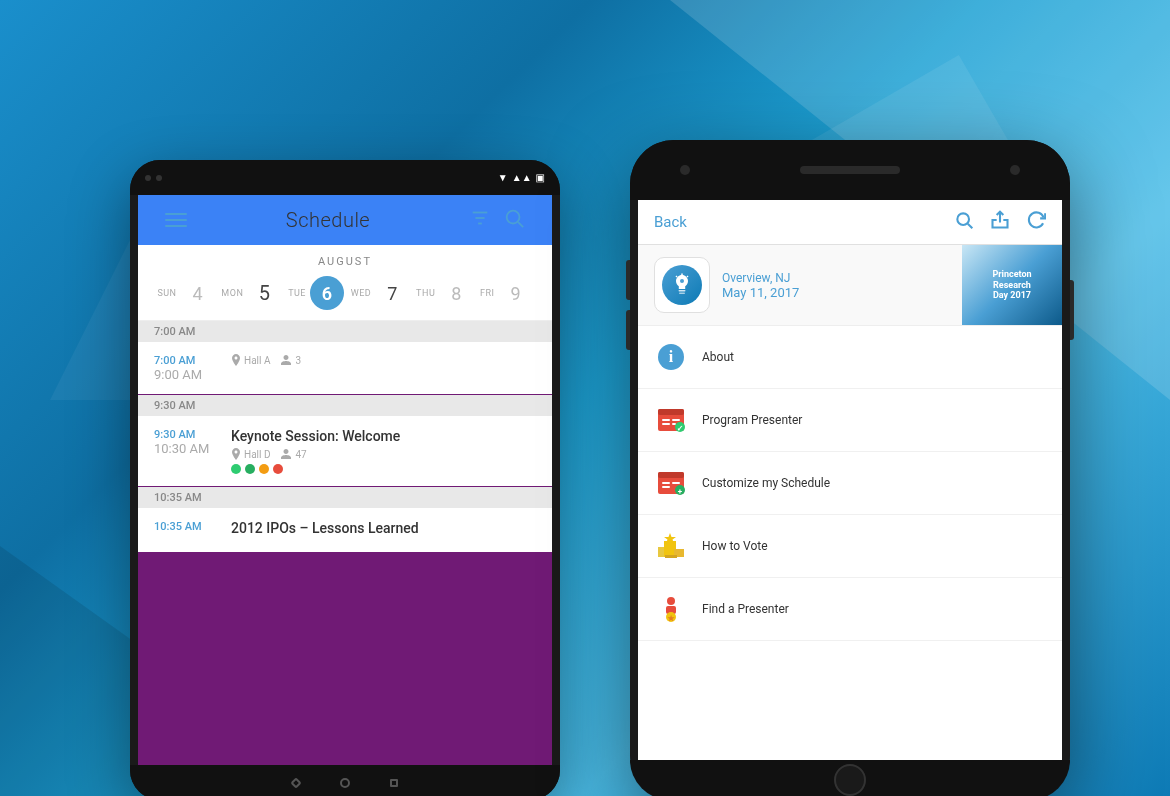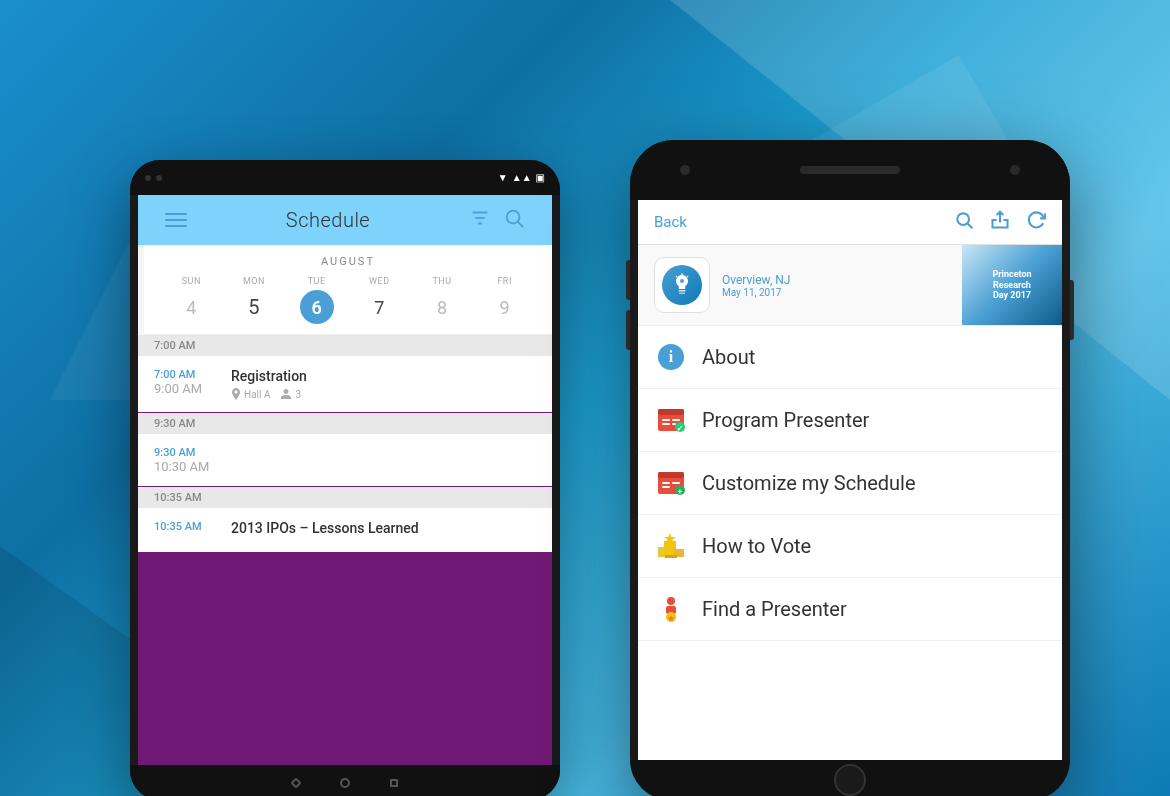--- a/index.html
+++ b/index.html
@@ -111,21 +111,21 @@
 
     .android-screen {
       margin: 0 8px;
       background: #f5f5f5;
       height: 570px;
       overflow: hidden;
     }
 
     
     .schedule-header {
-      background: #7dd3fc;
+      background: #3b82f6;
       padding: 12px 27px;
       display: flex;
       align-items: center;
       justify-content: space-between;
       box-shadow: 0 1px 3px rgba(0,0,0,0.1);
     }
 
     .hamburger-icon {
       display: flex;
       flex-direction: column;
@@ -154,39 +154,38 @@
 
     .filter-icon svg, .search-icon-hdr svg {
       width: 22px; height: 22px;
     }
 
     
     .calendar-section {
       background: #fff;
       padding: 10px 16px;
       border-bottom: 1px solid #eee;
-      margin-left: 6px;
     }
 
     .month-label {
       text-align: center;
       font-size: 11px;
       color: #888;
       letter-spacing: 2px;
       margin-bottom: 8px;
     }
 
     .days-row {
       display: flex;
       justify-content: space-around;
     }
 
     .day-col {
       display: flex;
-      flex-direction: column;
+      flex-direction: row;
       align-items: center;
       gap: 4px;
     }
 
     .day-name {
       font-size: 9px;
       color: #aaa;
       letter-spacing: 0.5px;
     }
 
@@ -403,21 +402,21 @@
       font-weight: 600;
       color: #333;
     }
 
     .event-location {
       font-size: 12px;
       color: #4a9fd4;
     }
 
     .event-date {
-      font-size: 10px;
+      font-size: 13px;
       color: #4a9fd4;
     }
 
     .event-bg-img {
       position: absolute;
       right: 0; top: 0; bottom: 0;
       width: 100px;
       background: linear-gradient(135deg, #c8e6f5, #4a9fd4, #0d5a8a);
       display: flex;
       align-items: center;
@@ -444,21 +443,21 @@
     .menu-icon {
       width: 34px; height: 34px;
       display: flex;
       align-items: center;
       justify-content: center;
       font-size: 20px;
       flex-shrink: 0;
     }
 
     .menu-label {
-      font-size: 20px;
+      font-size: 12px;
       color: #333;
     }
 
     
     .iphone-side-btn {
       position: absolute;
       right: -4px;
       top: 140px;
       width: 4px;
       height: 60px;
@@ -608,21 +607,20 @@
 
       <div class="schedule-list">
 
         <div class="time-divider">7:00 AM</div>
         <div class="schedule-item">
           <div class="item-time">
             <span class="item-start">7:00 AM</span>
             <span class="item-end">9:00 AM</span>
           </div>
           <div class="item-details">
-            <div class="item-name">Registration</div>
             <div class="item-meta">
               <span class="meta-location">
                 <svg width="10" height="12" viewBox="0 0 10 12" fill="#aaa">
                     <path d="M5 0C3 0 1 1.8 1 4c0 3 4 8 4 8s4-5 4-8c0-2.2-2-4-4-4zm0 5.5c-.8 0-1.5-.7-1.5-1.5S4.2 2.5 5 2.5 6.5 3.2 6.5 4 5.8 5.5 5 5.5z"></path>
                   </svg>
                 Hall A
               </span>
               <span class="meta-attendees">
                 <svg width="12" height="10" viewBox="0 0 12 10" fill="#aaa">
                     <path d="M6 5c1.4 0 2.5-1.1 2.5-2.5S7.4 0 6 0 3.5 1.1 3.5 2.5 4.6 5 6 5zm0 1c-1.7 0-5 .8-5 2.5V10h10V8.5C11 6.8 7.7 6 6 6z"></path>
@@ -632,29 +630,52 @@
             </div>
           </div>
         </div>
 
         <div class="time-divider">9:30 AM</div>
         <div class="schedule-item">
           <div class="item-time">
             <span class="item-start">9:30 AM</span>
             <span class="item-end">10:30 AM</span>
           </div>
+          <div class="item-details">
+            <div class="item-name">Keynote Session: Welcome</div>
+            <div class="item-meta">
+              <span class="meta-location">
+                <svg width="10" height="12" viewBox="0 0 10 12" fill="#aaa">
+                    <path d="M5 0C3 0 1 1.8 1 4c0 3 4 8 4 8s4-5 4-8c0-2.2-2-4-4-4zm0 5.5c-.8 0-1.5-.7-1.5-1.5S4.2 2.5 5 2.5 6.5 3.2 6.5 4 5.8 5.5 5 5.5z"></path>
+                  </svg>
+                Hall D
+              </span>
+              <span class="meta-attendees">
+                <svg width="12" height="10" viewBox="0 0 12 10" fill="#aaa">
+                    <path d="M6 5c1.4 0 2.5-1.1 2.5-2.5S7.4 0 6 0 3.5 1.1 3.5 2.5 4.6 5 6 5zm0 1c-1.7 0-5 .8-5 2.5V10h10V8.5C11 6.8 7.7 6 6 6z"></path>
+                  </svg>
+                47
+              </span>
+            </div>
+            <div class="color-dots">
+              <div class="color-dot" style="background:#2ecc71"></div>
+              <div class="color-dot" style="background:#27ae60"></div>
+              <div class="color-dot" style="background:#f39c12"></div>
+              <div class="color-dot" style="background:#e74c3c"></div>
+            </div>
+          </div>
         </div>
 
         <div class="time-divider">10:35 AM</div>
         <div class="schedule-item">
           <div class="item-time">
             <span class="item-start">10:35 AM</span>
           </div>
           <div class="item-details">
-            <div class="item-name">2013 IPOs – Lessons Learned</div>
+            <div class="item-name">2012 IPOs – Lessons Learned</div>
           </div>
         </div>
       </div>
     </div>
 
     <div class="android-bottom">
       <div class="android-nav-btn" style="border-radius:2px; transform:rotate(45deg); width:8px; height:8px; border:2px solid #555; background:transparent"></div>
       <div class="android-nav-btn" style="border-radius:50%; width:10px; height:10px; border:2px solid #555; background:transparent"></div>
       <div class="android-nav-btn" style="border-radius:1px; width:8px; height:8px; border:2px solid #555; background:transparent"></div>
     </div>

